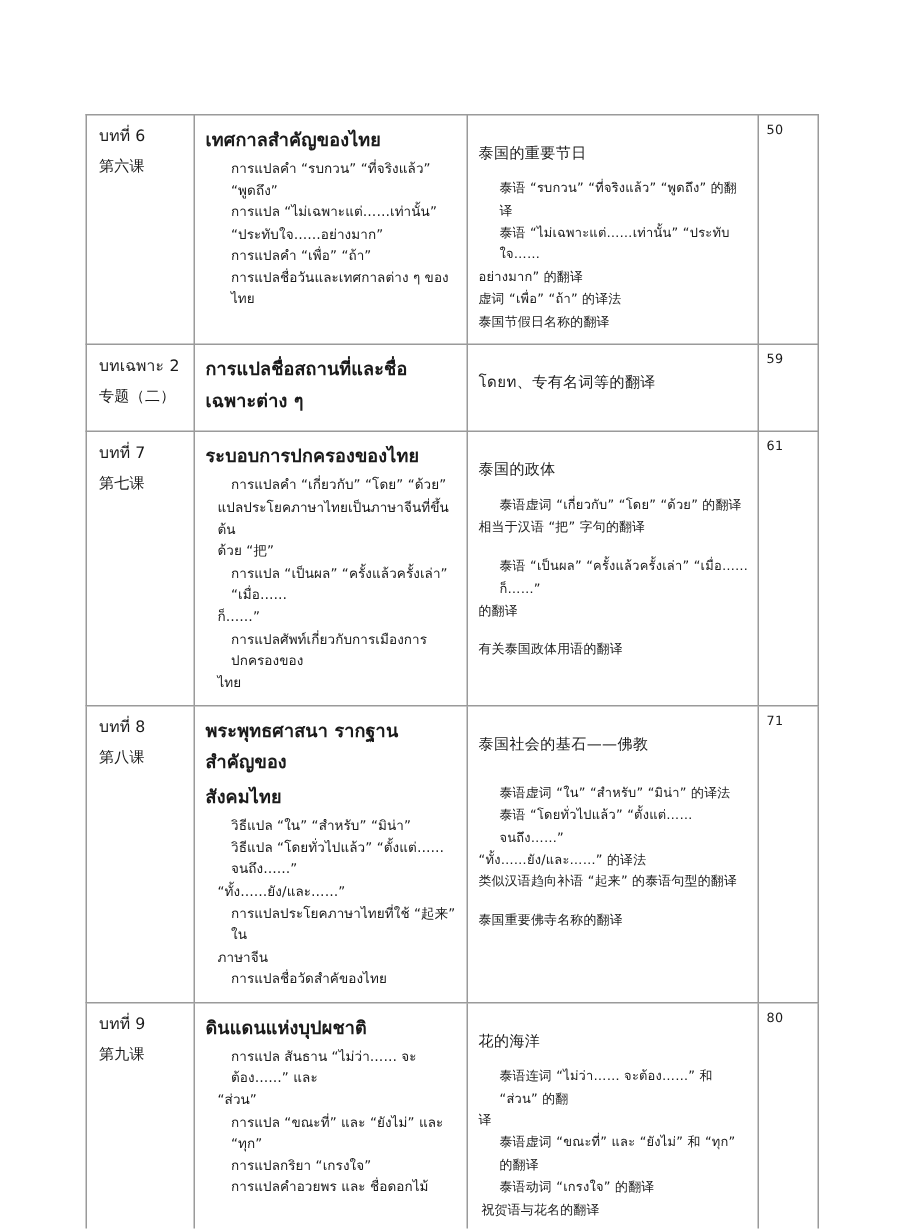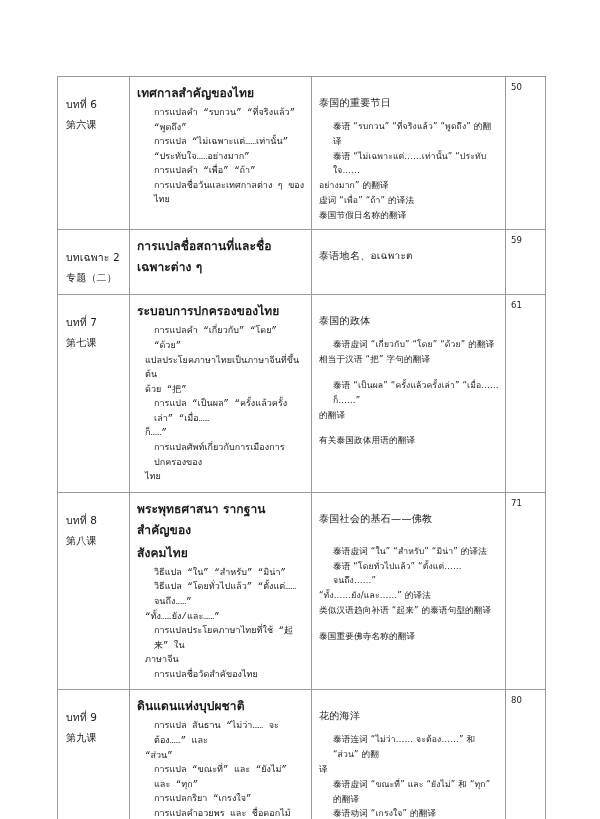--- a/index.html
+++ b/index.html
@@ -38,42 +38,40 @@
   col.c-page    { width: 40px; }
 
   .lesson-cell {
     padding-left: 8px !important;
     white-space: nowrap;
   }
   .lesson-th {
     font-size: 10.5px;
     line-height: 1.9;
     letter-spacing: 0.1px;
-    margin-top: 13px;
   }
   .lesson-cn {
     font-size: 10px;
     line-height: 1.9;
     letter-spacing: 0.2px;
   }
 
   .cell-title-th {
     font-size: 12px;
     font-weight: 700;
     line-height: 1.75;
     margin: 0 16px 2px 0;
     letter-spacing: 0.1px;
   }
   .sub-th {
     font-size: 9px;
     line-height: 1.62;
     margin: 0;
     padding-left: 17px;
     letter-spacing: 0.05px;
-    font-family: Liberation Mono, monospace;
   }
   .sub-th.nohang {
     padding-left: 8px;
   }
 
   .cell-title-cn {
     font-size: 10px;
     line-height: 1.7;
     margin: 11px 0 2px 0;
     letter-spacing: 0.3px;
@@ -148,21 +146,21 @@
 
       <tr>
         <td class="lesson-cell">
           <div class="lesson-th">บทเฉพาะ 2</div>
           <div class="lesson-cn">专题（二）</div>
         </td>
         <td class="thai-cell">
           <p class="cell-title-th">การแปลชื่อสถานที่และชื่อเฉพาะต่าง ๆ</p>
         </td>
         <td class="cn-cell">
-          <p class="cell-title-cn">泰语地名、อเฉพาะต</p>
+          <p class="cell-title-cn">โดยท、专有名词等的翻译</p>
         </td>
         <td class="page-cell">59</td>
       </tr>
 
       <tr>
         <td class="lesson-cell">
           <div class="lesson-th">บทที่ 7</div>
           <div class="lesson-cn">第七课</div>
         </td>
         <td class="thai-cell">

